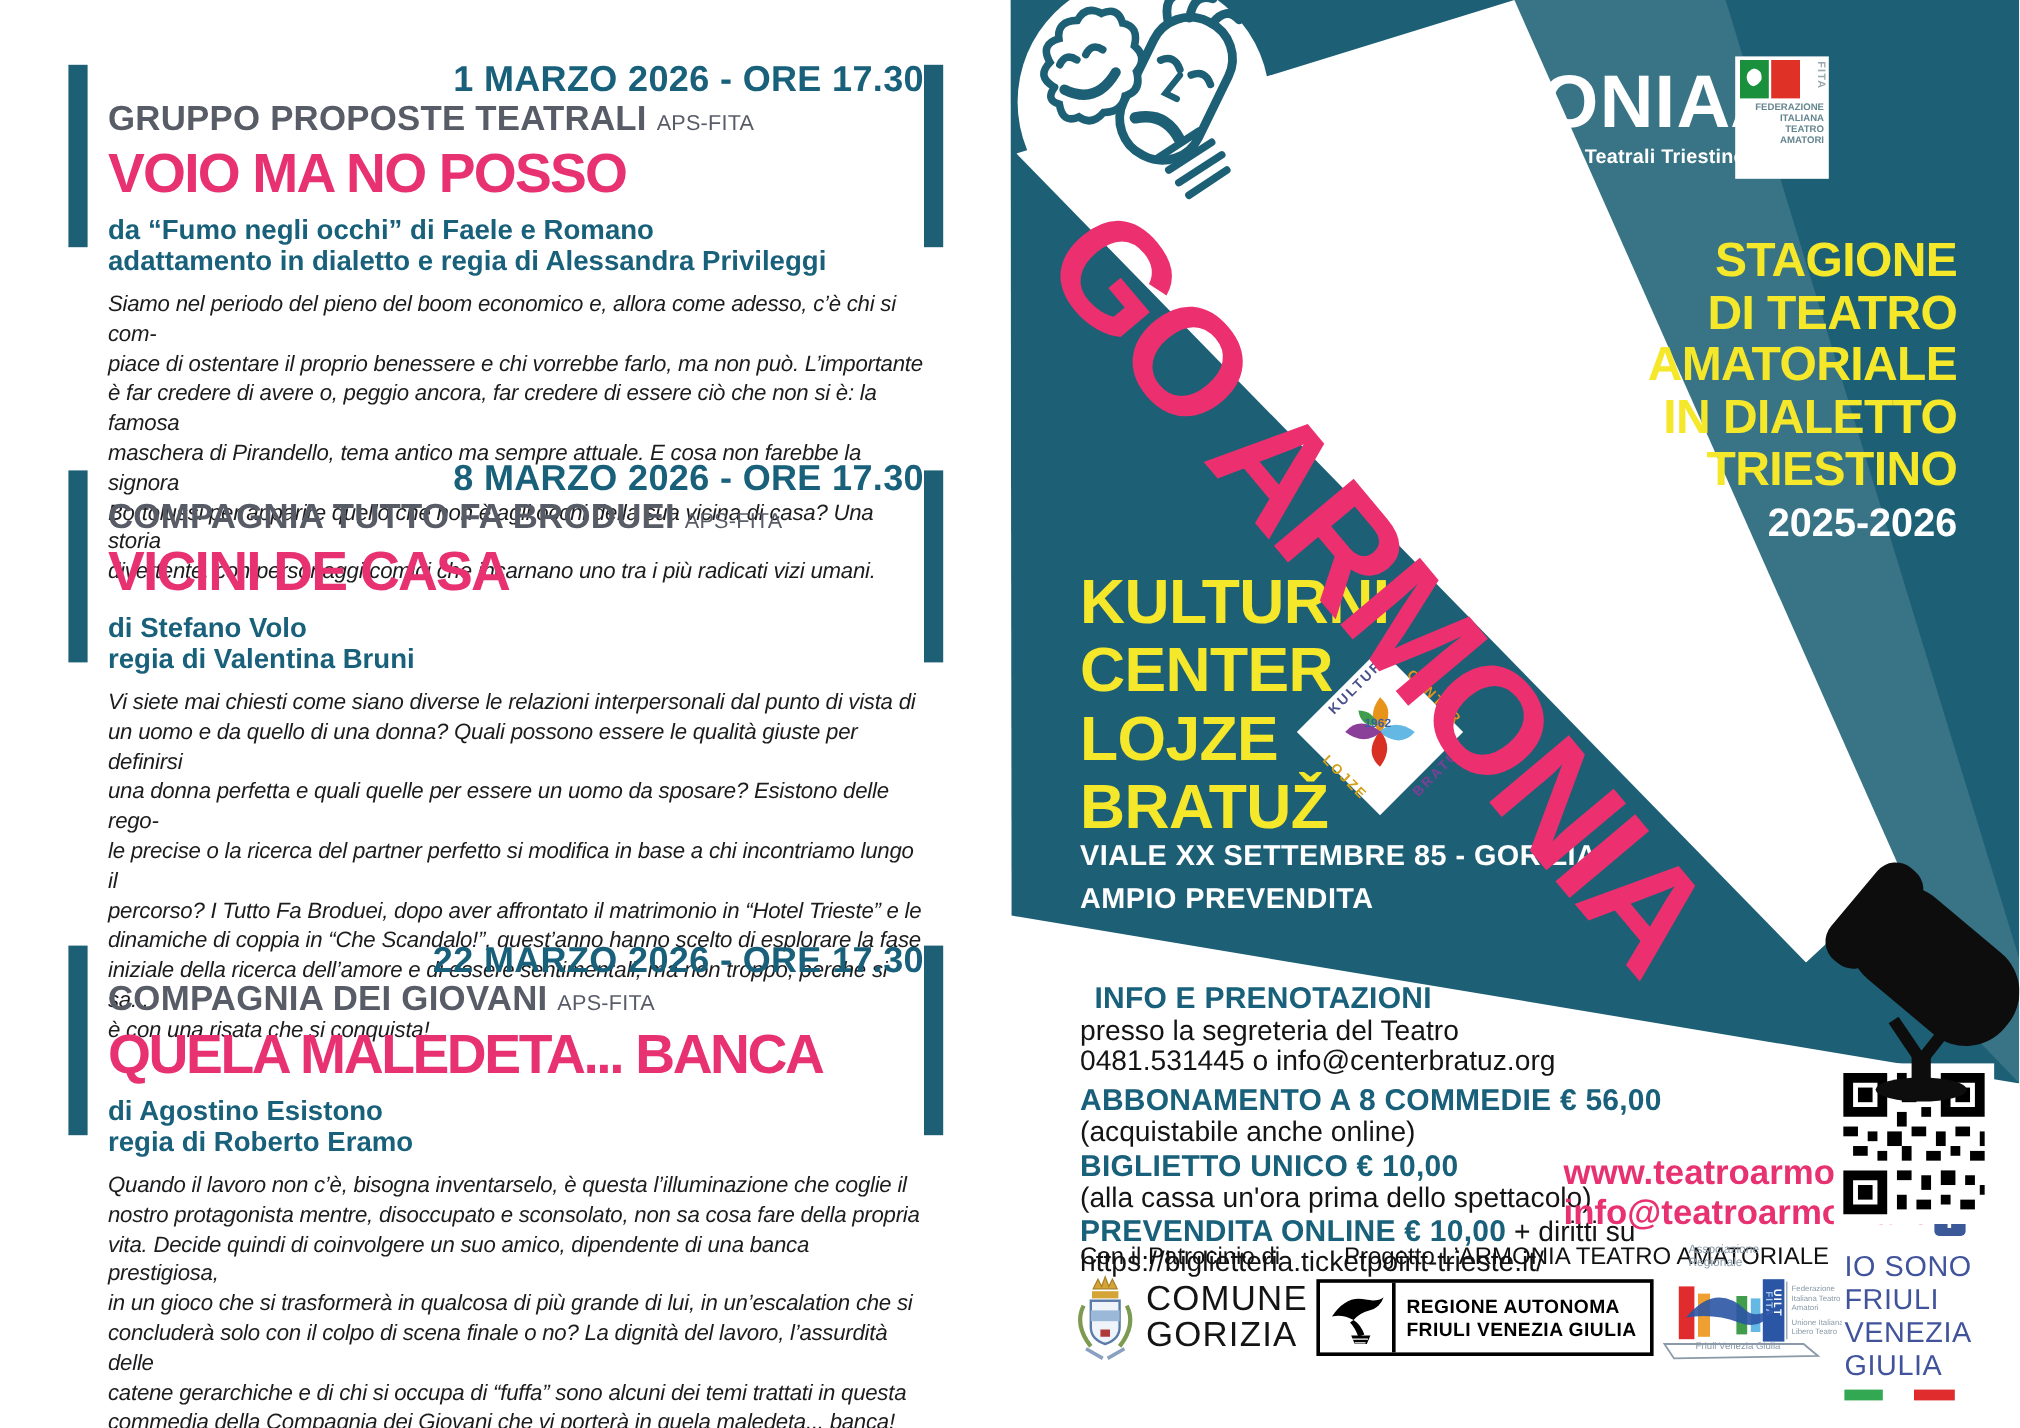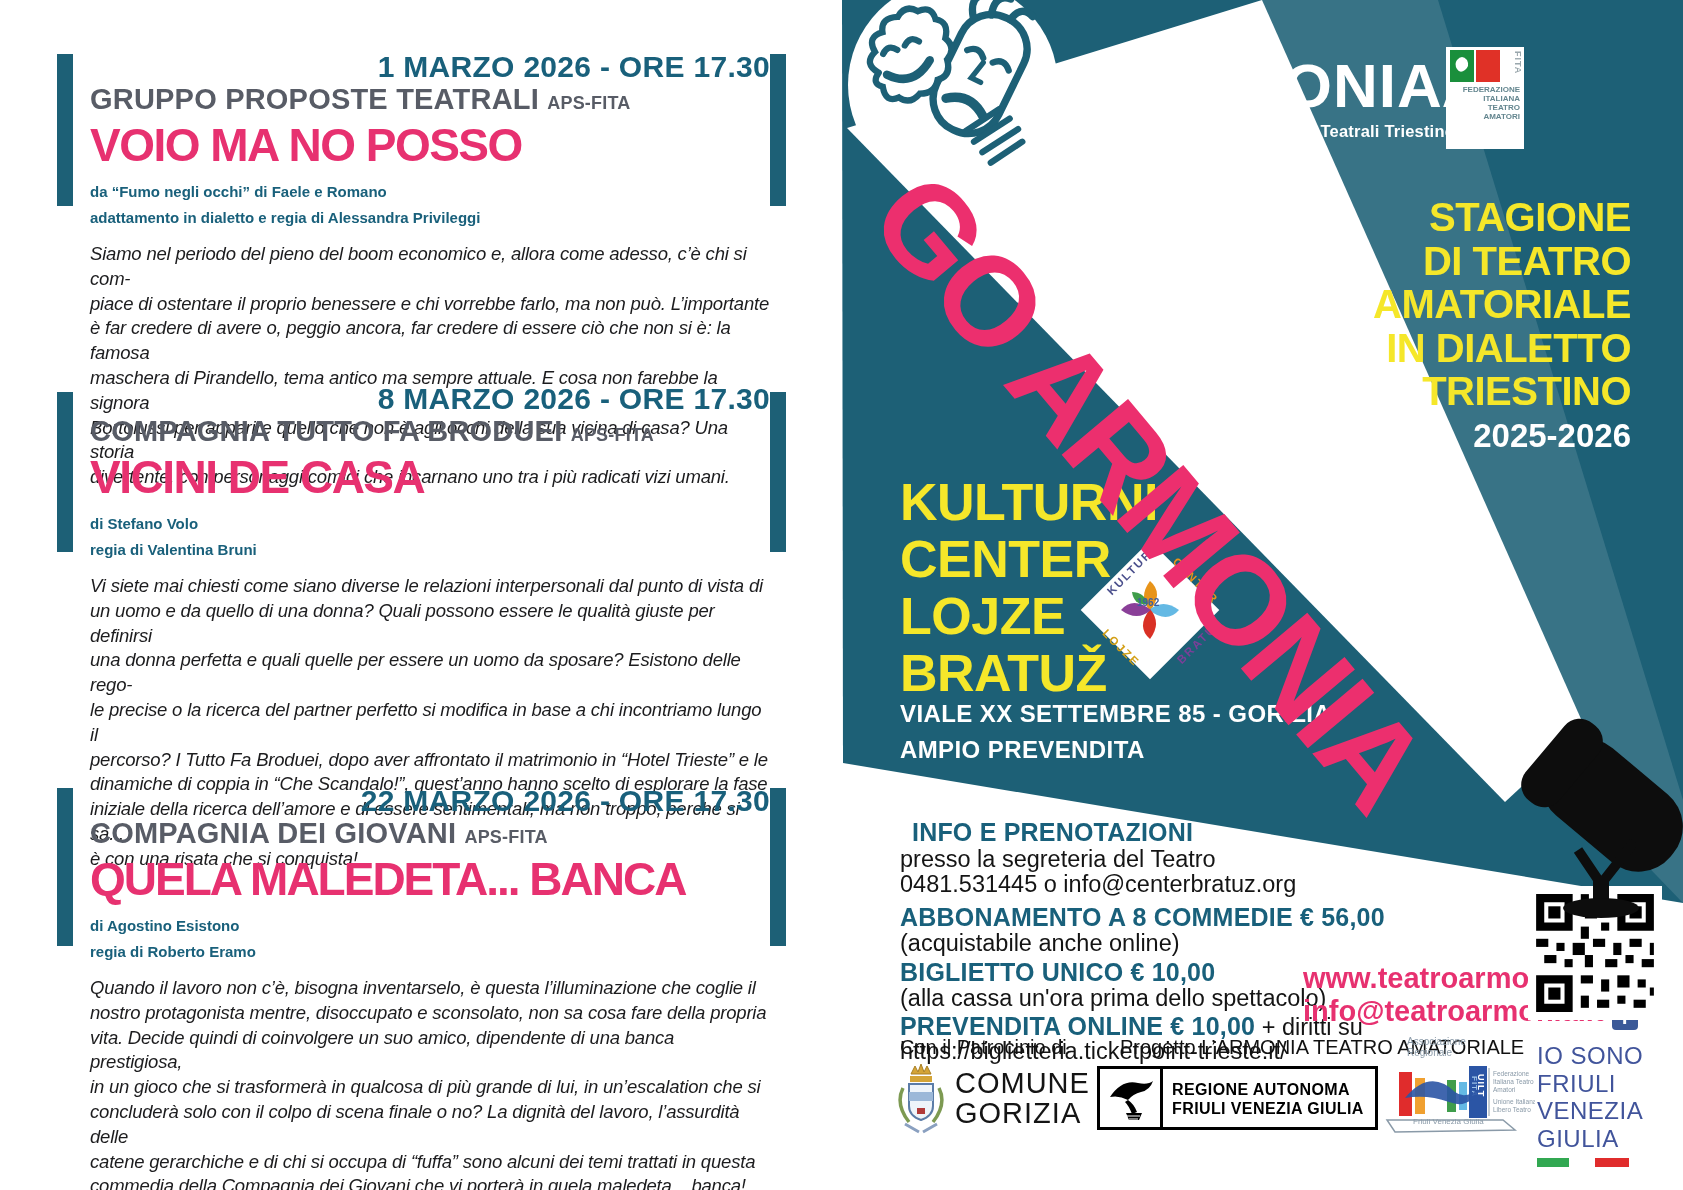--- a/index.html
+++ b/index.html
@@ -4,23 +4,23 @@
 <style>
   html,body{margin:0;padding:0;background:#fff;}
   #page{position:relative;width:1683px;height:1190px;background:#fff;overflow:hidden;
         font-family:"Liberation Sans","DejaVu Sans",sans-serif;}
   .abs{position:absolute;}
   .pre{white-space:pre-line;}
   
   .bar{position:absolute;width:16px;background:#1d6076;}
   .ev-date{font-size:30px;font-weight:900;color:#19607b;letter-spacing:.3px;line-height:33px;text-align:right;}
   .ev-company{font-size:29px;font-weight:900;color:#585c66;letter-spacing:.2px;line-height:33px;}
-  .ev-aps{font-size:18px;font-weight:700;color:#585c66;}
+  .ev-aps{font-size:18px;font-weight:400;color:#585c66;}
   .ev-title{font-size:46px;font-weight:900;color:#e73170;letter-spacing:-1.5px;line-height:49px;margin-top:1px;}
-  .ev-credits{font-size:15px;font-weight:700;color:#19607b;line-height:26px;margin-top:9px;}
+  .ev-credits{font-size:23px;font-weight:700;color:#19607b;line-height:26px;margin-top:9px;}
   .ev-desc{font-size:18.5px;font-style:italic;color:#1c1c1e;line-height:24.8px;margin-top:11px;letter-spacing:-0.2px;}
   .event{position:absolute;left:90px;width:680px;}
   
   #panel{position:absolute;inset:0;background:#1d6076;
          clip-path:polygon(842px 0px,1683px 0px,1683px 903px,843px 763px);}
   #beam{position:absolute;inset:0;background:#fff;
         clip-path:polygon(847px 128px,1262px 0px,1585px 728px,1505px 802px);}
   #beamglow{position:absolute;inset:0;background:#fff;opacity:.12;
         clip-path:polygon(1262px 0px,1438px 0px,1683px 800px,1683px 903px,1553px 768px);}
   #go-text{position:absolute;left:954px;top:146px;transform:rotate(50deg);transform-origin:0 0;

